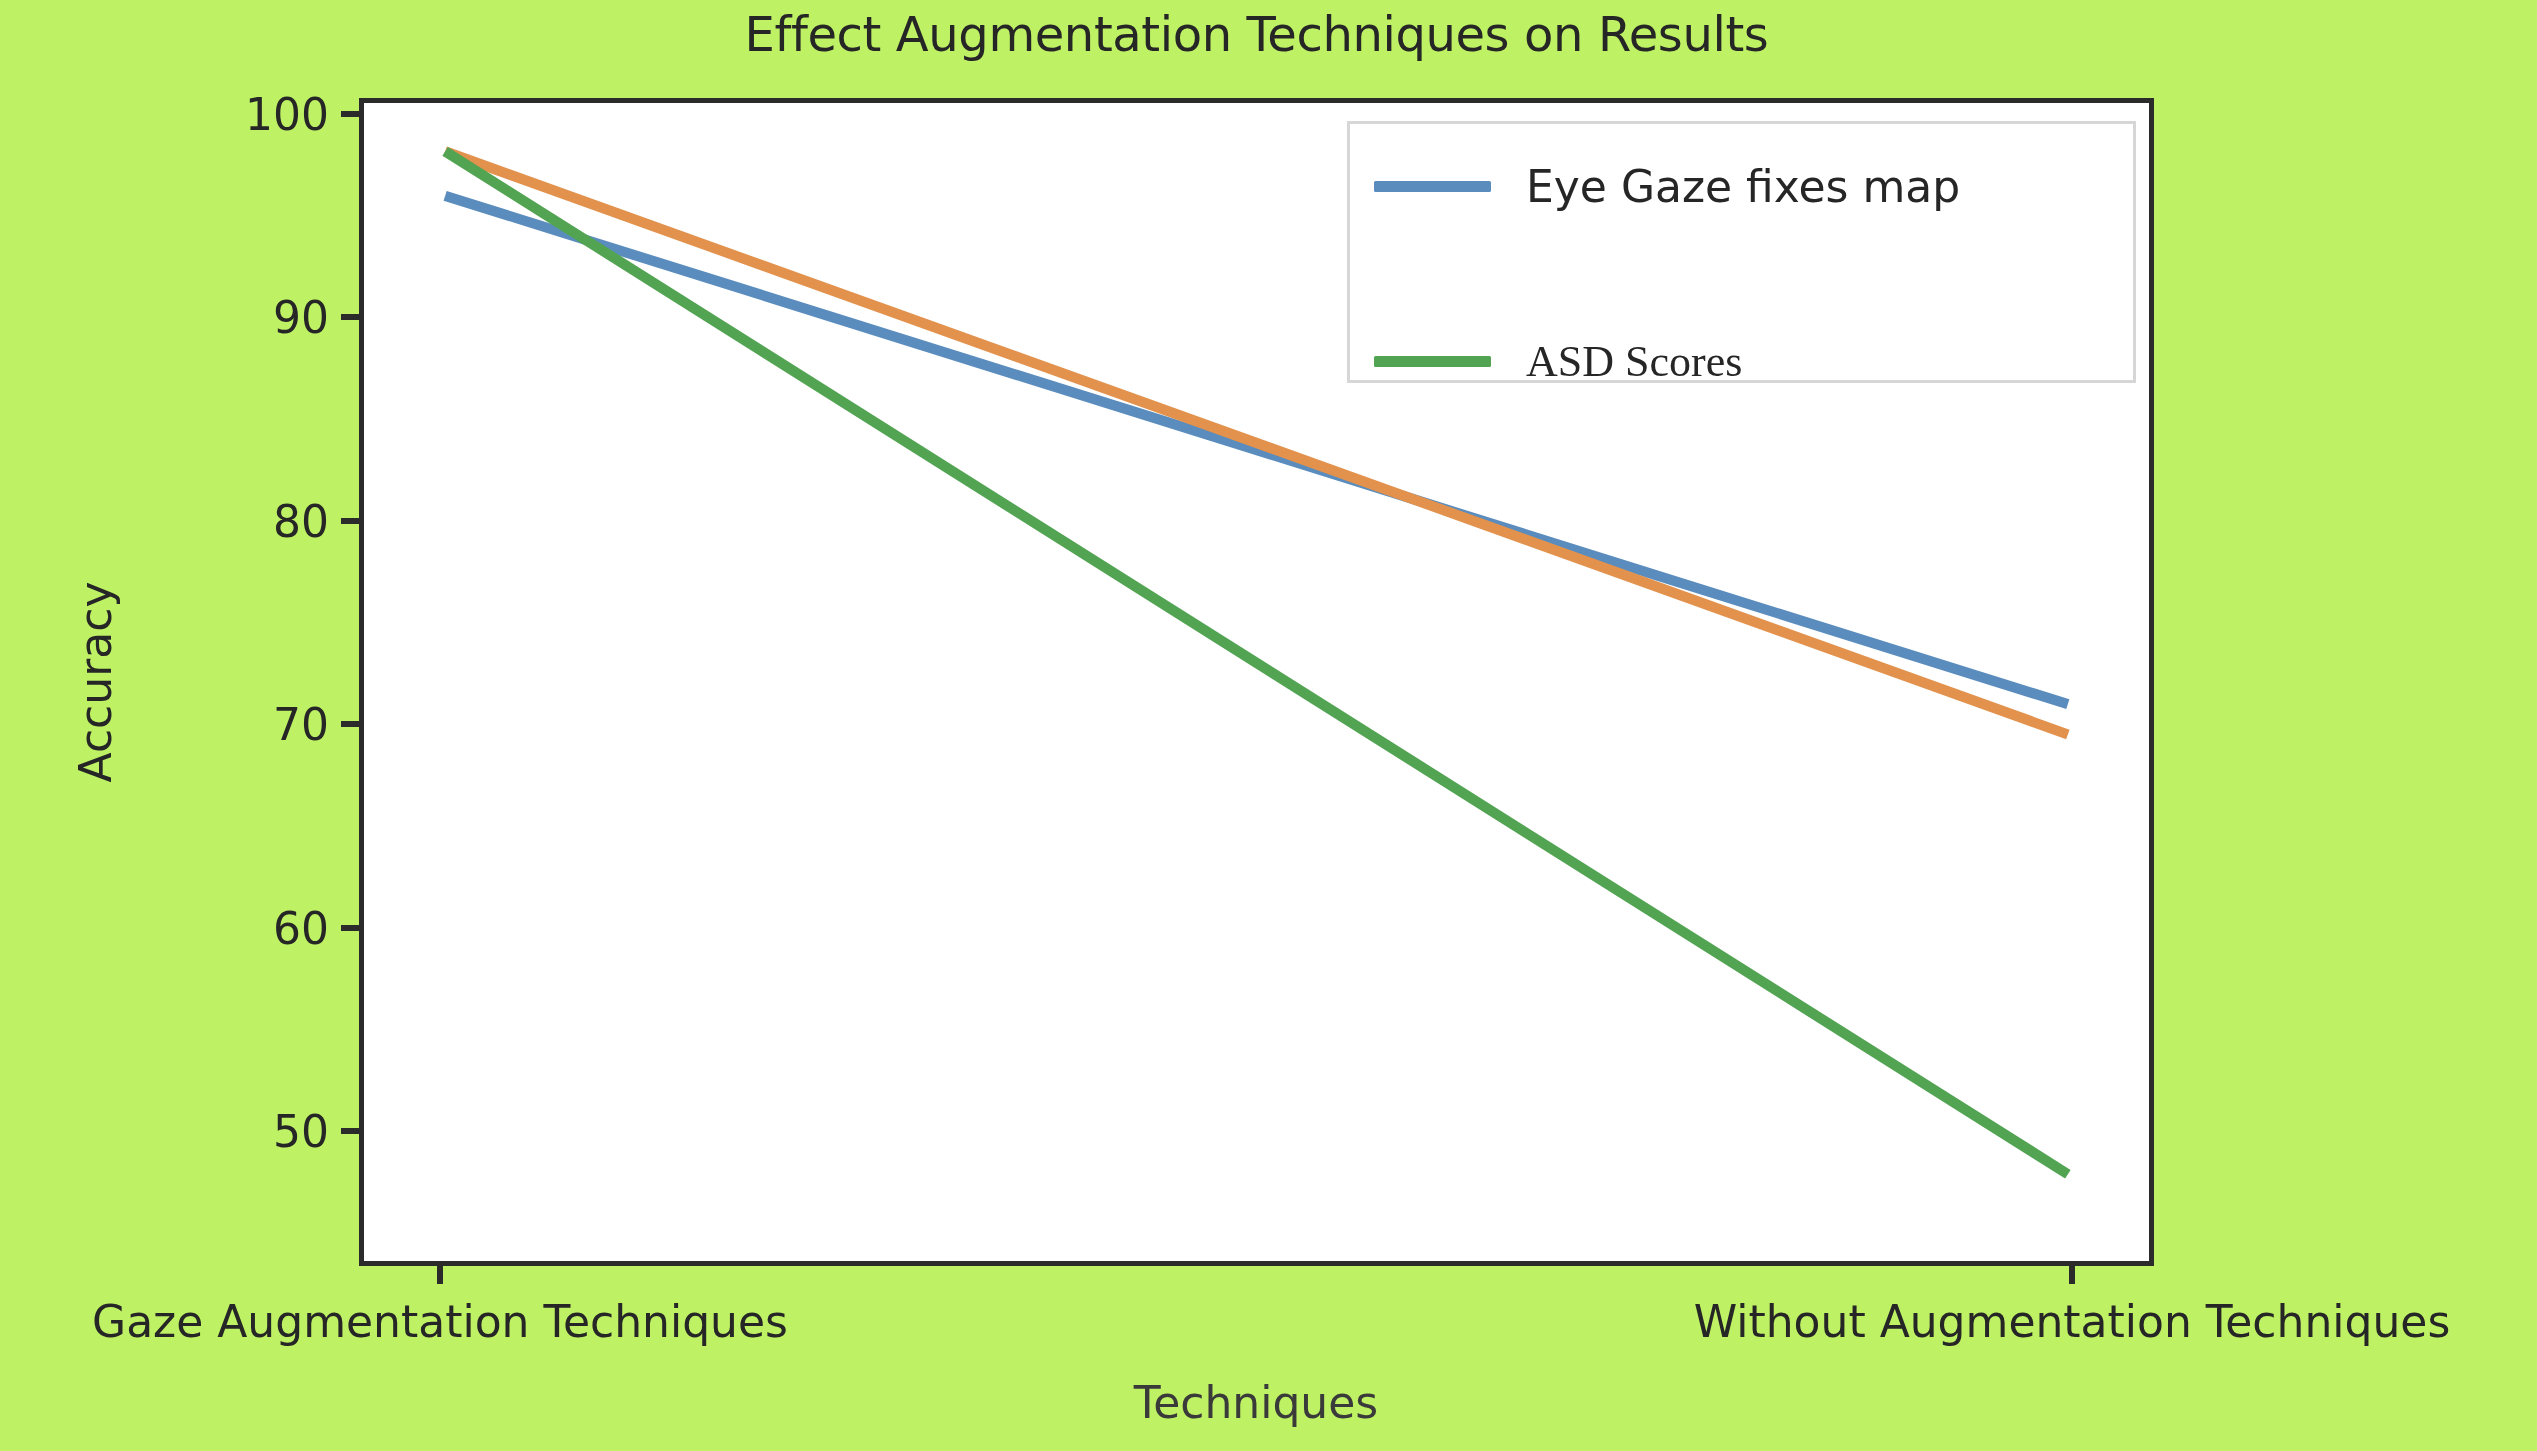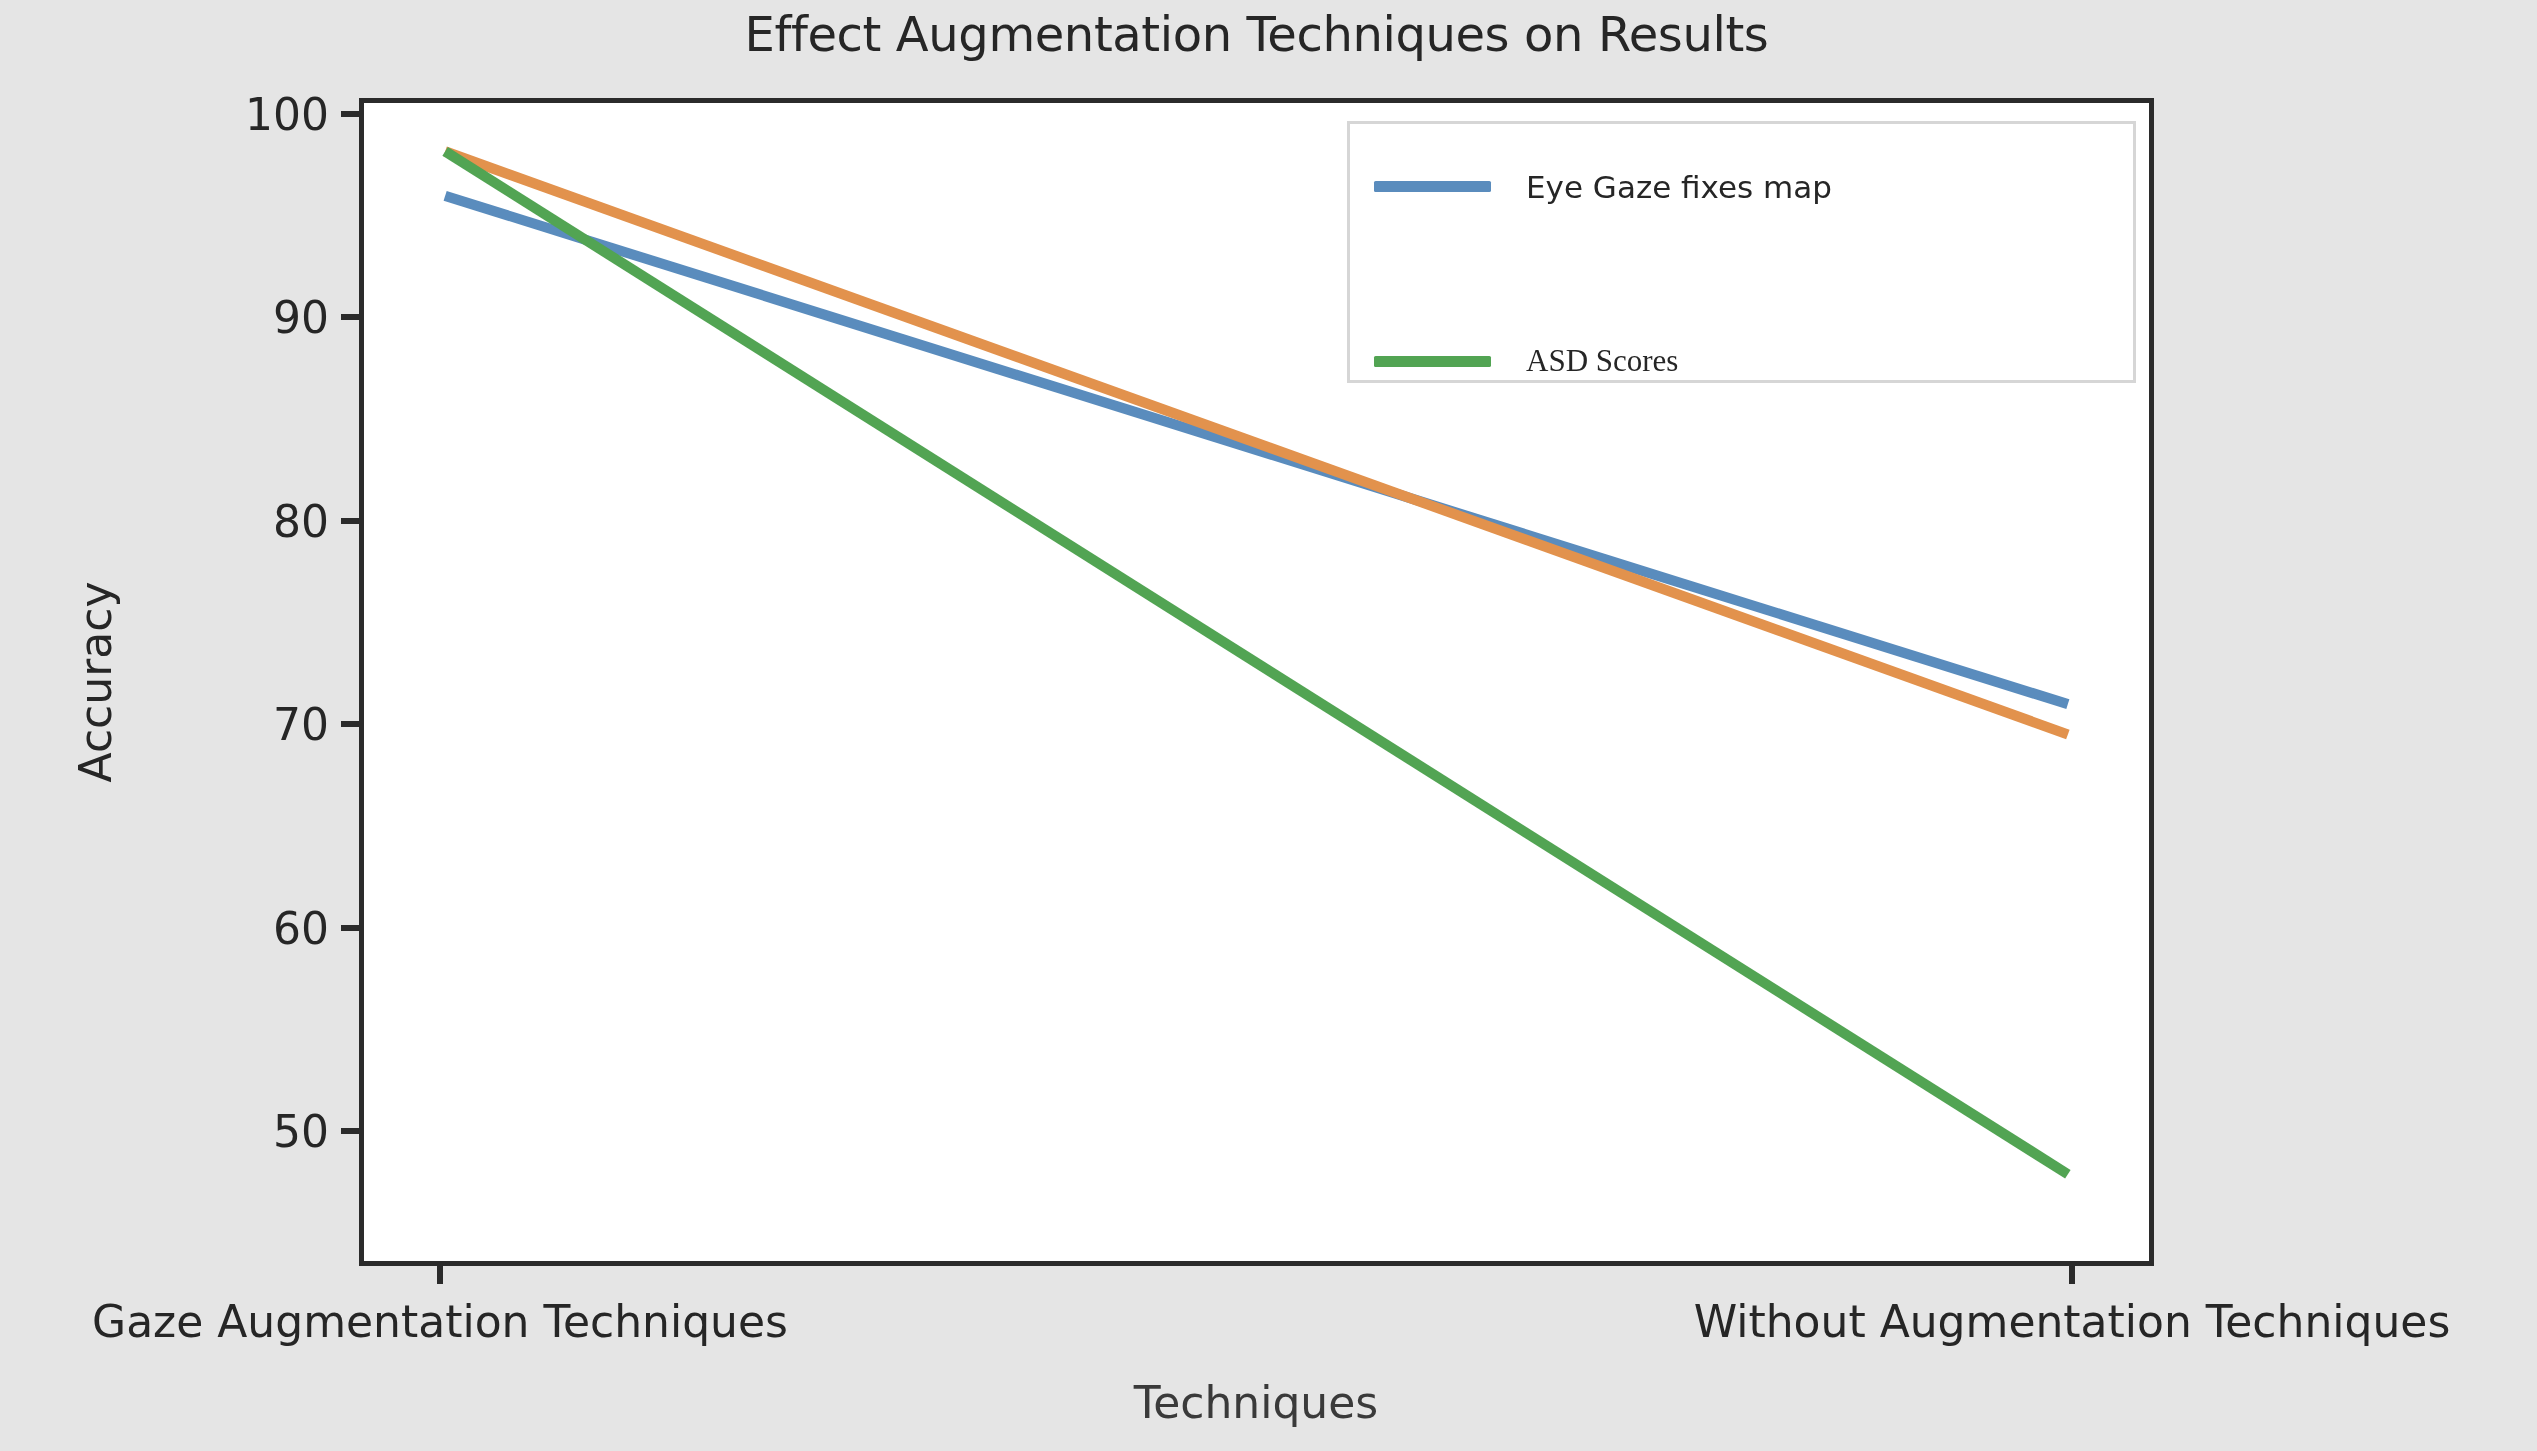--- a/index.html
+++ b/index.html
@@ -7,21 +7,21 @@
     padding: 0;
     background: #ffffff;
   }
   body {
     font-family: "DejaVu Sans", sans-serif;
   }
   #figure {
     position: relative;
     width: 2538px;
     height: 1452px;
-    background: #e5e5e5;
+    background: #bef264;
     overflow: hidden;
   }
 
   
   #chart-title {
     position: absolute;
     left: 359px;
     top: 6.3px;
     width: 1795px;
     text-align: center;
@@ -123,21 +123,21 @@
     align-items: center;
   }
   .legend-swatch {
     width: 117px;
     height: 11px;
     border-radius: 1.6px;
     flex: 0 0 auto;
   }
   .legend-text {
     margin-left: 35px;
-    font-size: 31px;
+    font-size: 44px;
     color: #262626;
     white-space: nowrap;
   }
 </style>
 </head>
 <body>
 
 <div id="figure">
 
   <div id="chart-title">Effect Augmentation Techniques on Results</div>

